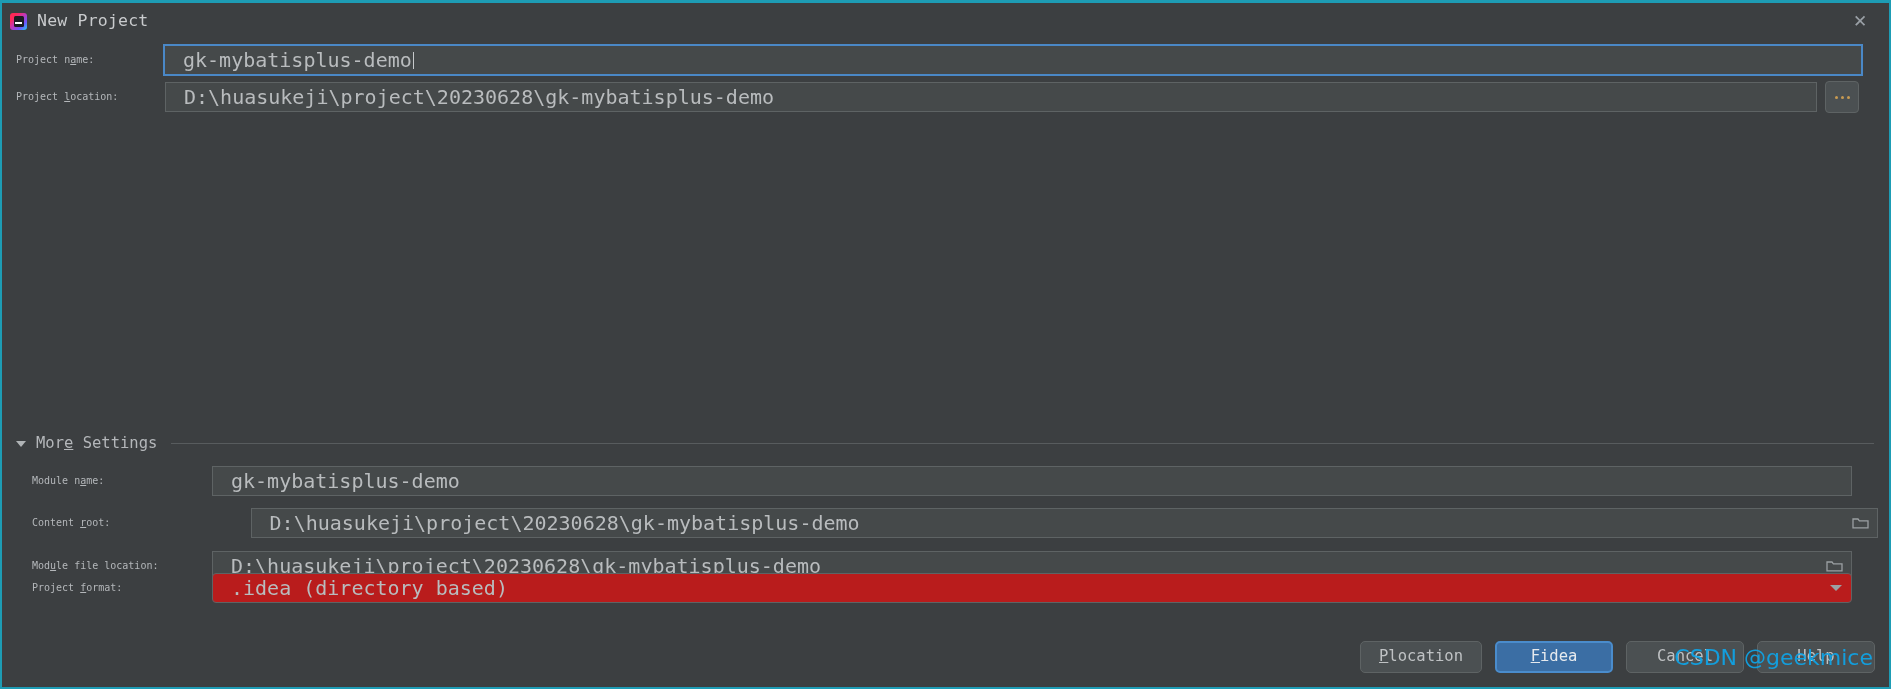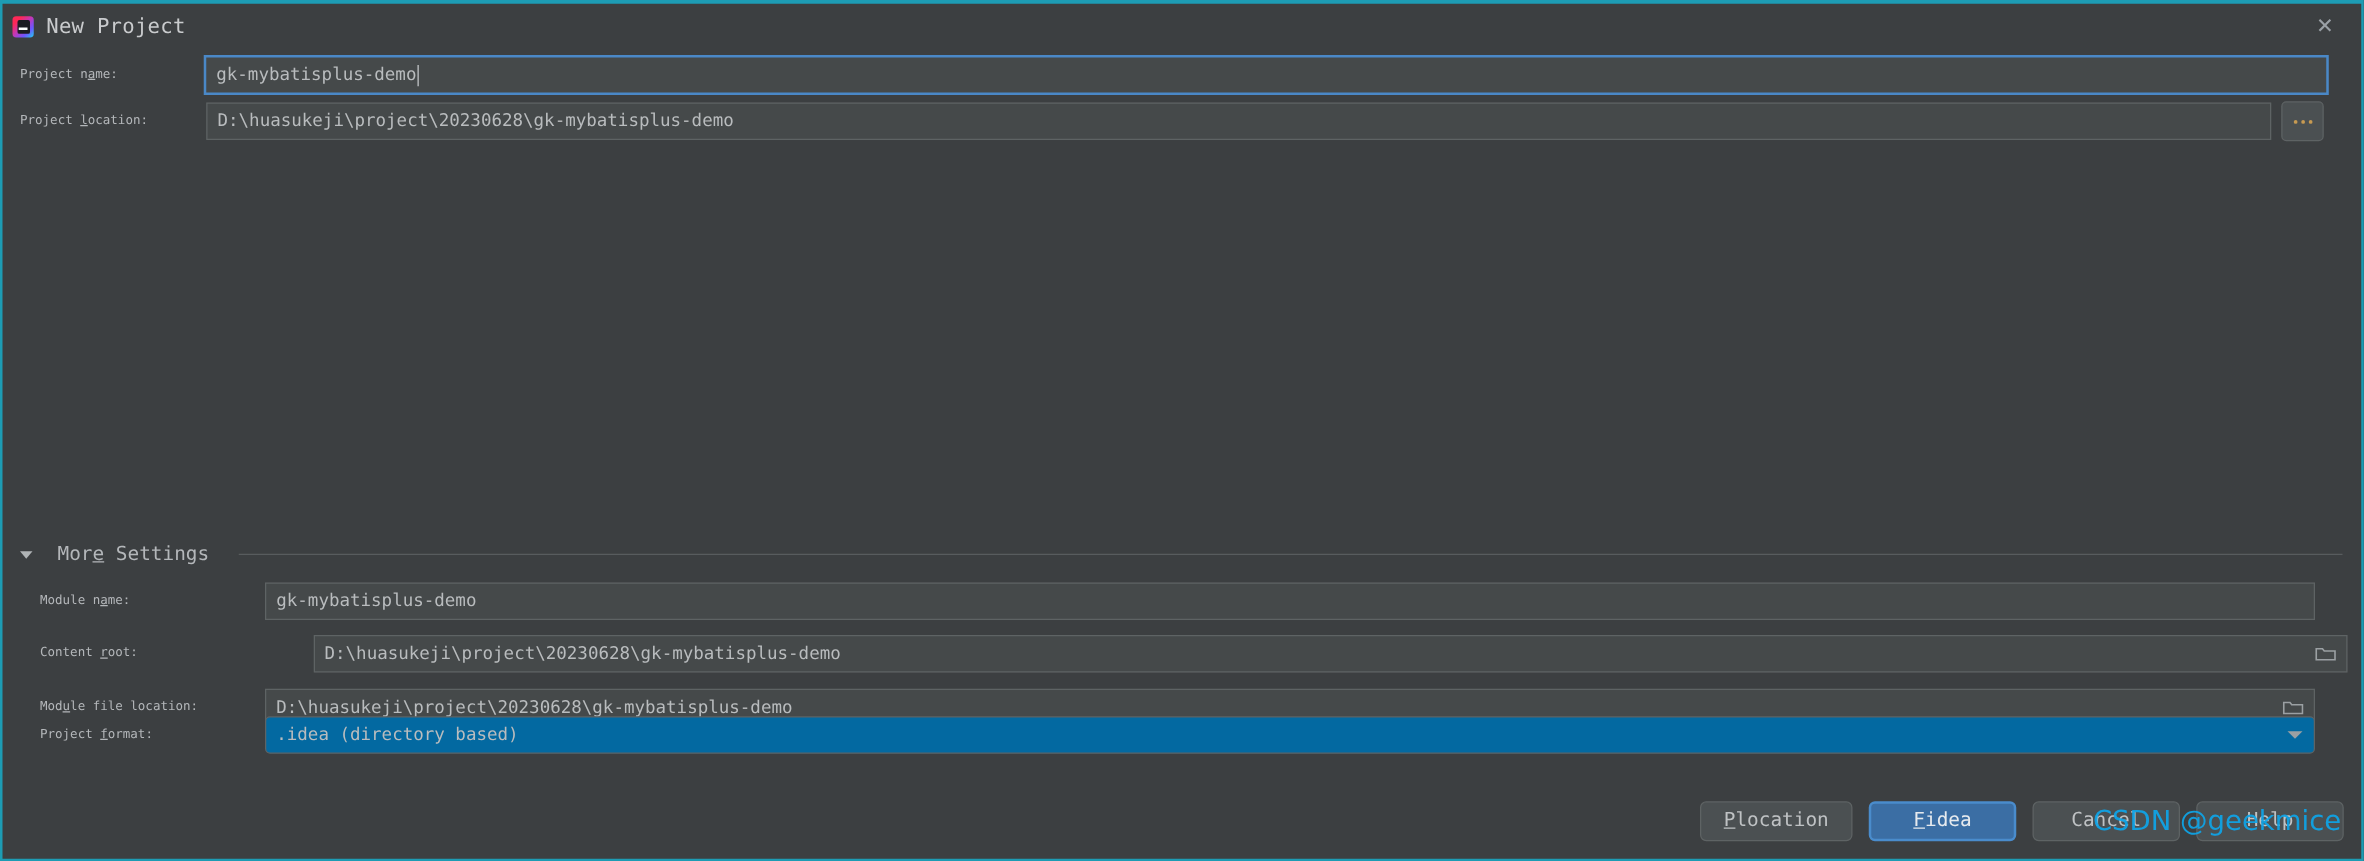--- a/index.html
+++ b/index.html
@@ -104,22 +104,22 @@
     line-height: 1;
   }
   .mn { text-decoration: underline; }
 
   .field {
     background: #45494a;
     border: 1px solid #5e6364;
     height: 30px;
     display: flex;
     align-items: center;
-    padding: 0 8px;
-    font-size: 14px;
+    padding: 0 18px;
+    font-size: 20px;
     color: #b9bcbe;
     position: relative;
     white-space: nowrap;
     overflow: hidden;
   }
   .field.focused {
     border: 2px solid #4a88c7;
     background: #45494a;
     height: 32px;
   }
@@ -175,21 +175,21 @@
   }
 
   
   .more-settings {
     position: absolute;
     left: 14px;
     top: 433px;
     width: 1862px;
     display: flex;
     align-items: center;
-    gap: 20px;
+    gap: 10px;
   }
   .tri {
     width: 0; height: 0;
     border-left: 5px solid transparent;
     border-right: 5px solid transparent;
     border-top: 6px solid #b0b4b6;
     flex: 0 0 auto;
   }
   .ms-label {
     font-size: 15.5px;
@@ -311,21 +311,21 @@
       <span class="folder-ico">
         <svg width="17" height="13" viewBox="0 0 17 13">
             <path d="M1 2.5h5l1.4 1.8H16v7H1z" fill="none" stroke="#9ba0a3" stroke-width="1.3"></path>
           </svg>
       </span>
     </div>
   </div>
 
   <div class="row" style="left:30px; top:569px; width:1846px; height:32px;">
     <div class="lbl" style="width:180px;"><span>Project </span><span class="mn">f</span><span>ormat:</span></div>
-    <div class="field" style="width:1640px; border-radius:4px; background:#0369a1;">
+    <div class="field" style="width:1640px; border-radius:4px; background:#b91c1c;">
       <span>.idea (directory based)</span>
       <span class="chev"></span>
     </div>
   </div>
 
   <div class="buttons">
     <div class="btn">
         <span></span>
         <span class="mn">P</span>
         <span>location</span>

